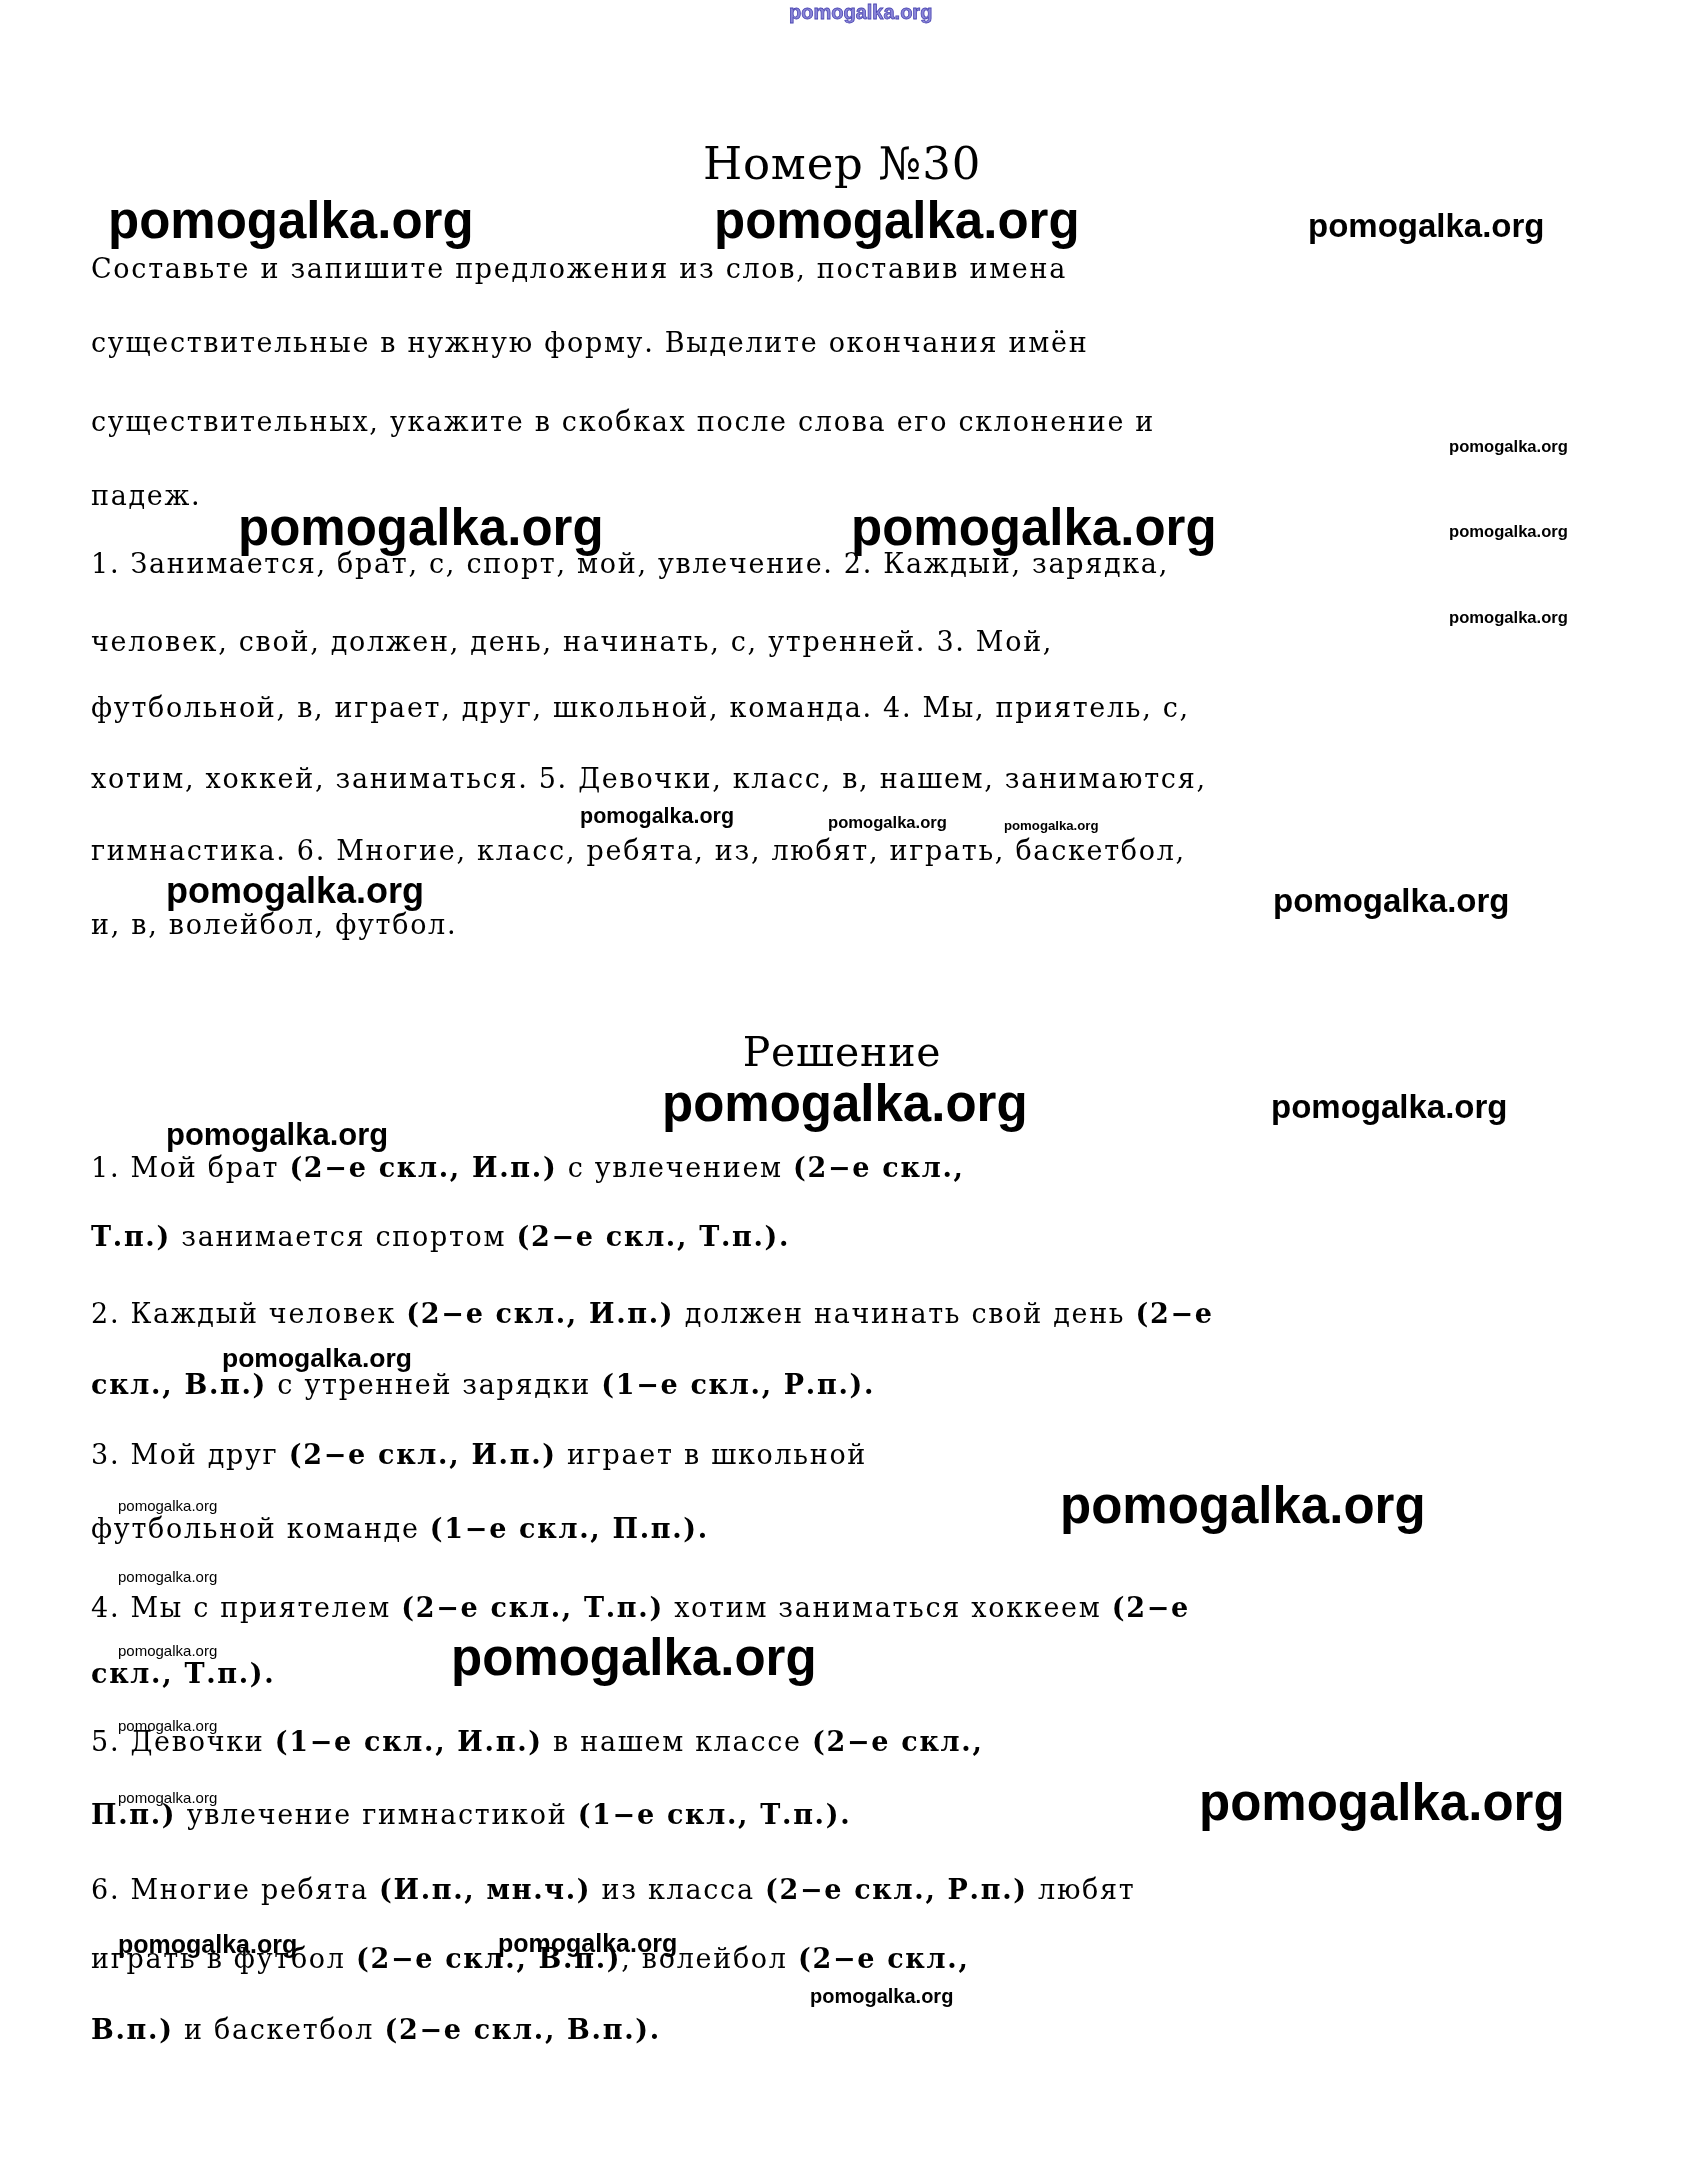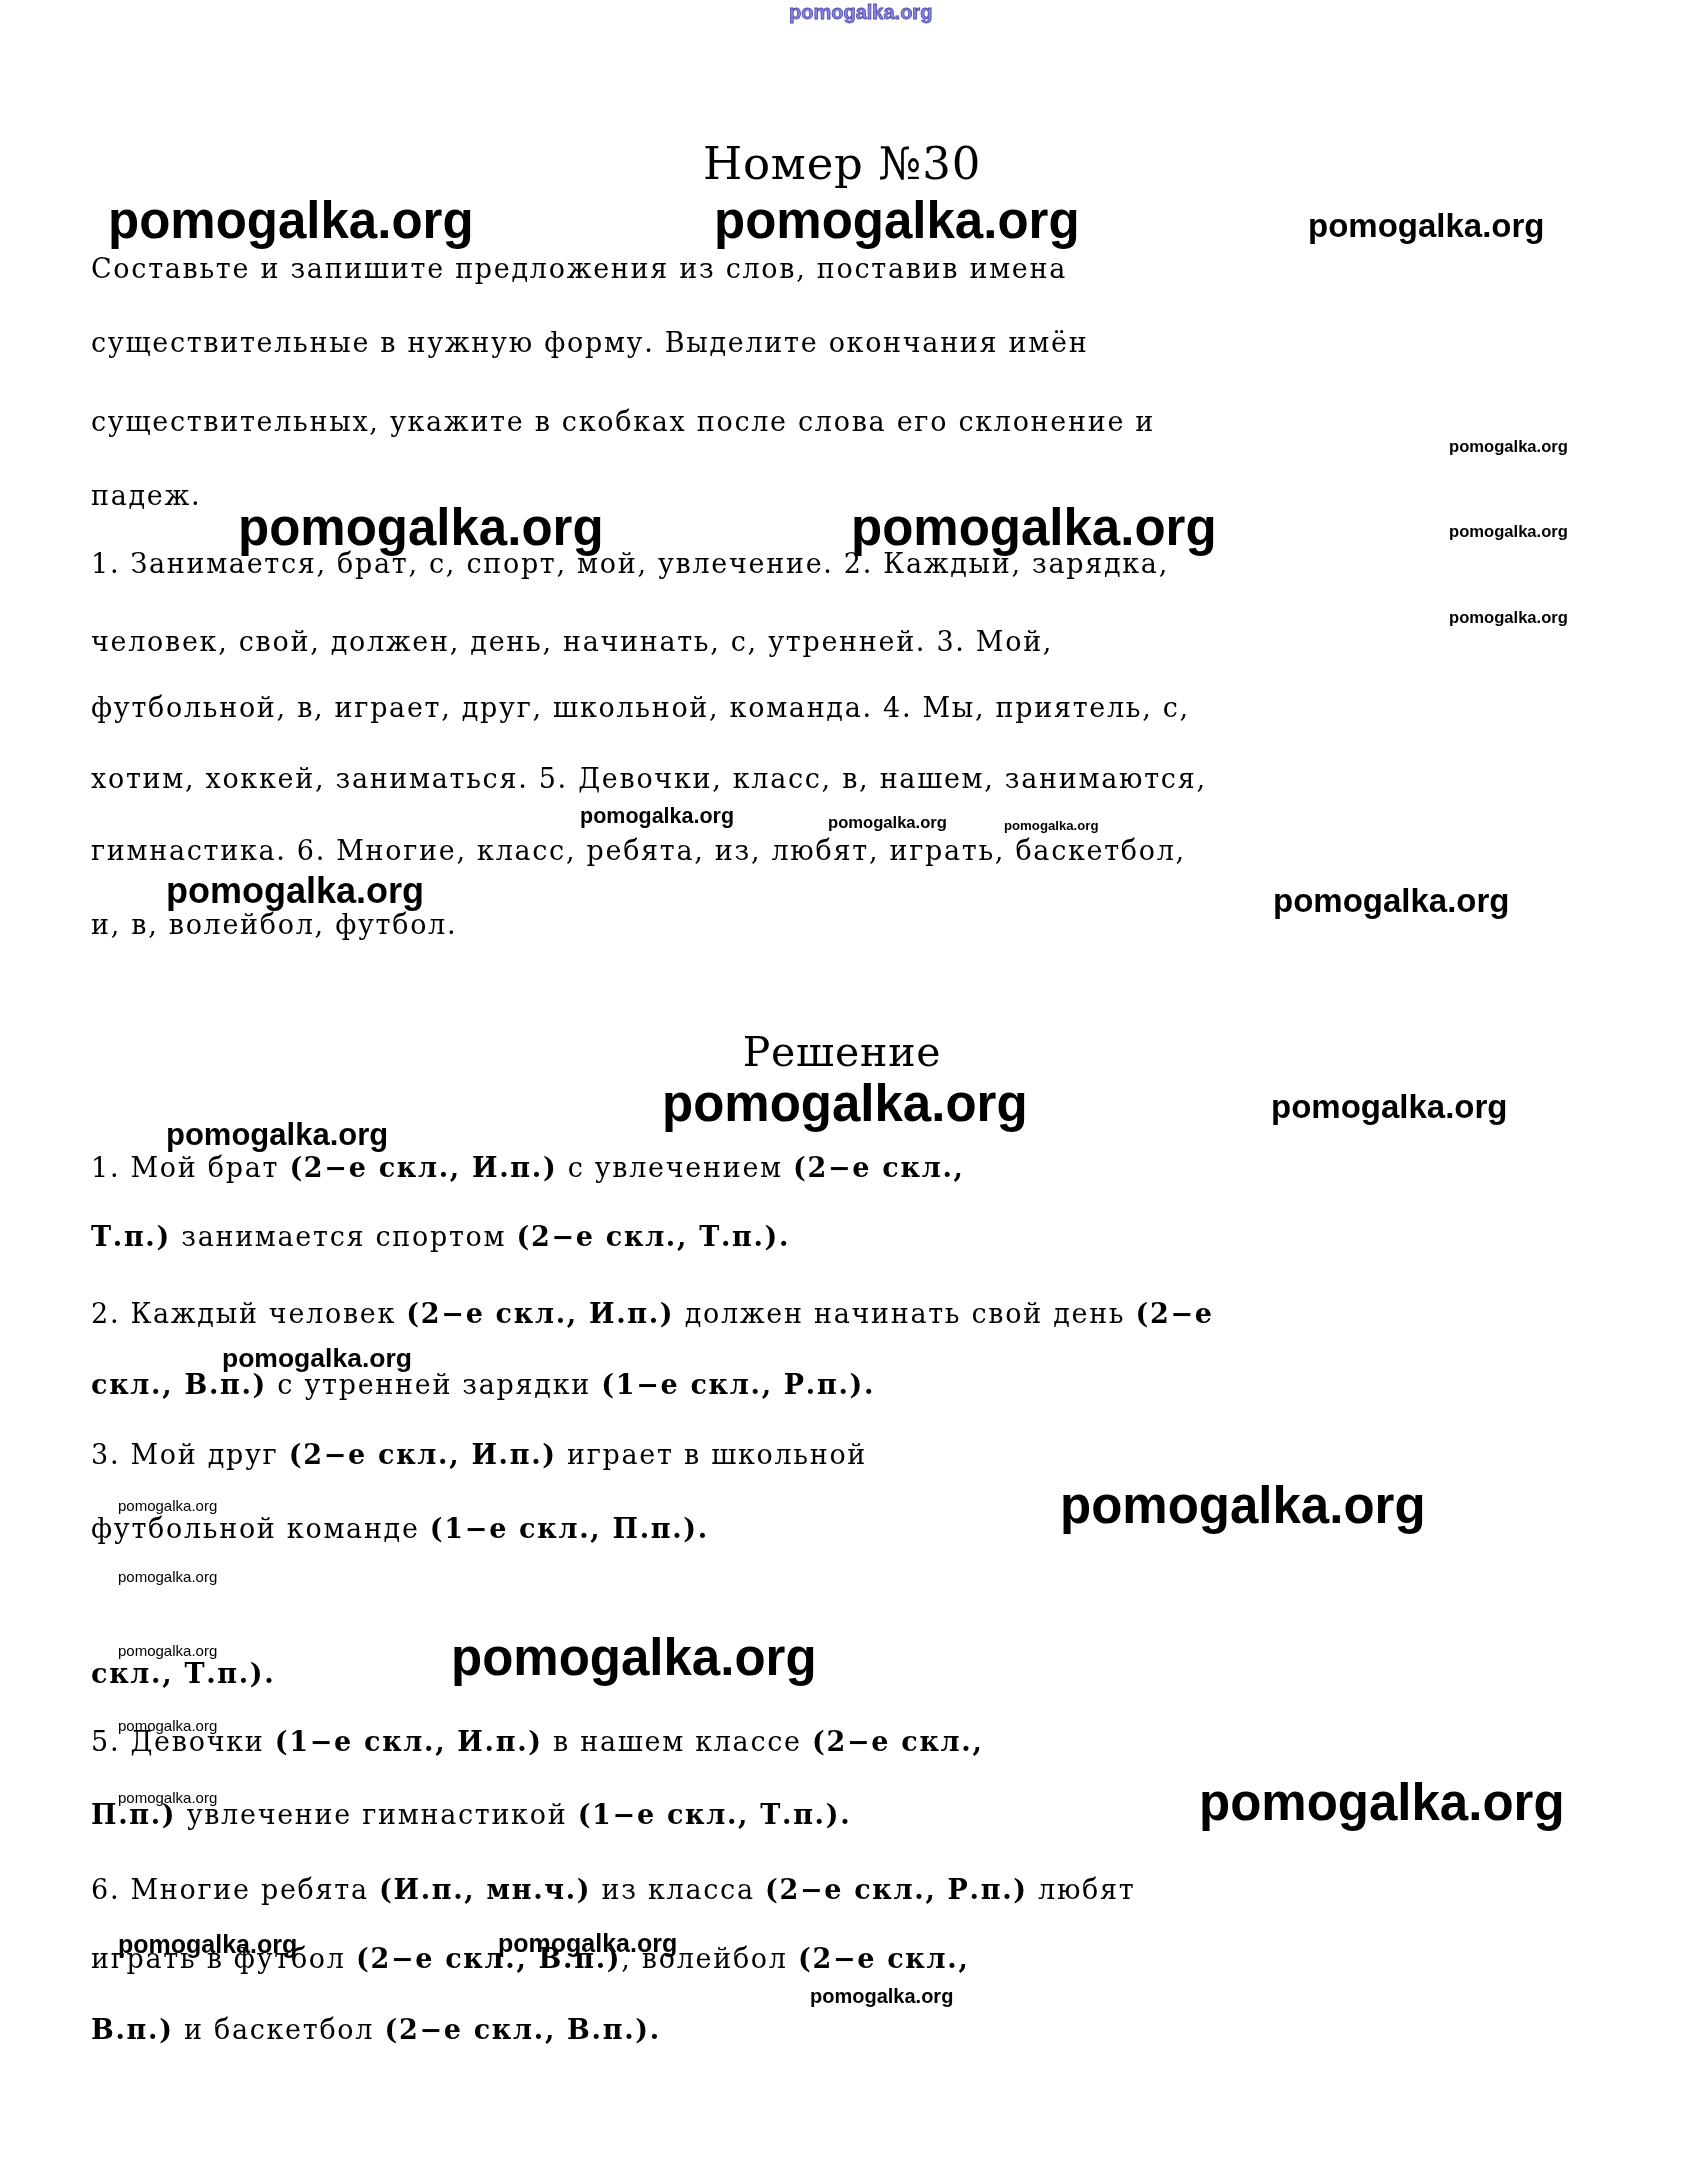--- a/index.html
+++ b/index.html
@@ -89,20 +89,21 @@
   <span class="wm" style="left:662px;  top:1078px; font-size:51px;">pomogalka.org</span>
   <span class="wm" style="left:1271px; top:1090px; font-size:33px;">pomogalka.org</span>
   <span class="wm" style="left:166px;  top:1119px; font-size:31px;">pomogalka.org</span>
 
   <div class="line" style="top:1152px;"><span>1. Мой брат </span><span class="b">(2−е скл., И.п.)</span><span> с увлечением </span><span class="b">(2−е скл.,</span></div>
   <div class="line" style="top:1221px;"><span class="b">Т.п.)</span><span> занимается спортом </span><span class="b">(2−е скл., Т.п.).</span></div>
   <div class="line" style="top:1298px;"><span>2. Каждый человек </span><span class="b">(2−е скл., И.п.)</span><span> должен начинать свой день </span><span class="b">(2−е</span></div>
   <div class="line" style="top:1369px;"><span class="b">скл., В.п.)</span><span> с утренней зарядки </span><span class="b">(1−е скл., Р.п.).</span></div>
   <div class="line" style="top:1439px;"><span>3. Мой друг </span><span class="b">(2−е скл., И.п.)</span><span> играет в школьной</span></div>
   <div class="line" style="top:1513px;"><span>футбольной команде </span><span class="b">(1−е скл., П.п.).</span></div>
+  <div class="line" style="top:1592px;"><span>4. Мы с приятелем </span><span class="b">(2−е скл., Т.п.)</span><span> хотим заниматься хоккеем </span><span class="b">(2−е</span></div>
   <div class="line" style="top:1658px;"><span class="b">скл., Т.п.).</span></div>
   <div class="line" style="top:1726px;"><span>5. Девочки </span><span class="b">(1−е скл., И.п.)</span><span> в нашем классе </span><span class="b">(2−е скл.,</span></div>
   <div class="line" style="top:1799px;"><span class="b">П.п.)</span><span> увлечение гимнастикой </span><span class="b">(1−е скл., Т.п.).</span></div>
   <div class="line" style="top:1874px;"><span>6. Многие ребята </span><span class="b">(И.п., мн.ч.)</span><span> из класса </span><span class="b">(2−е скл., Р.п.)</span><span> любят</span></div>
   <div class="line" style="top:1943px;"><span>играть в футбол </span><span class="b">(2−е скл., В.п.)</span><span>, волейбол </span><span class="b">(2−е скл.,</span></div>
   <div class="line" style="top:2014px;"><span class="b">В.п.)</span><span> и баскетбол </span><span class="b">(2−е скл., В.п.).</span></div>
 
   <span class="wm" style="left:222px;  top:1345px; font-size:26.5px;">pomogalka.org</span>
   <span class="wm" style="left:118px;  top:1498px; font-size:15px; font-weight:400;">pomogalka.org</span>
   <span class="wm" style="left:1060px; top:1480px; font-size:51px;">pomogalka.org</span>

